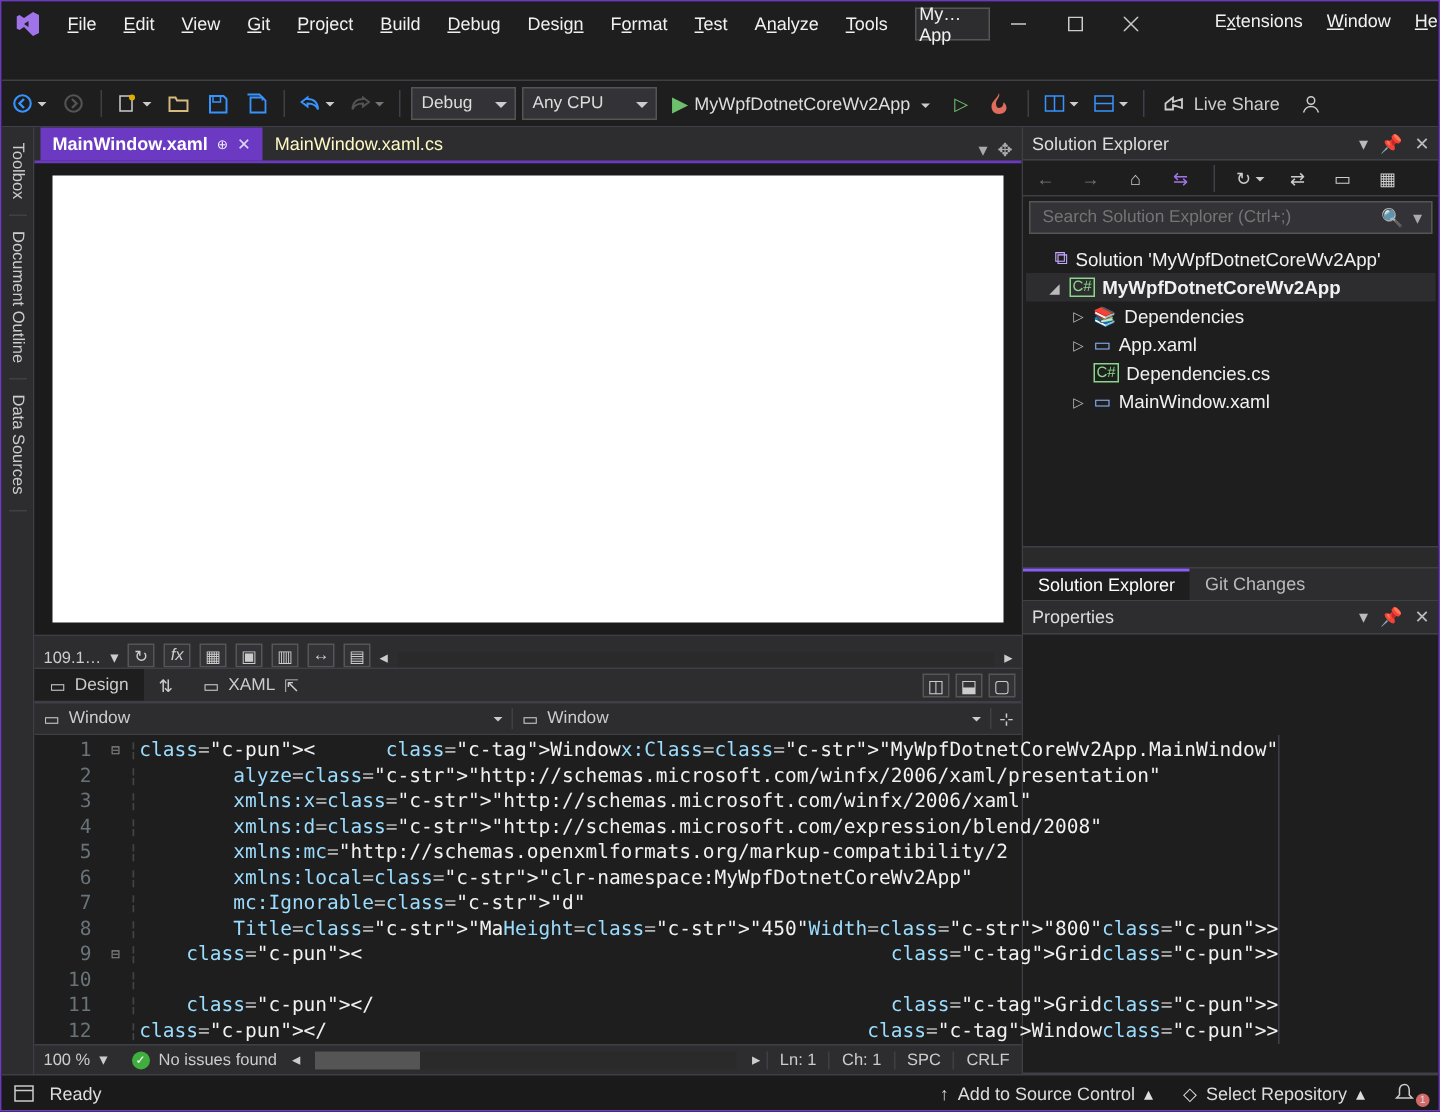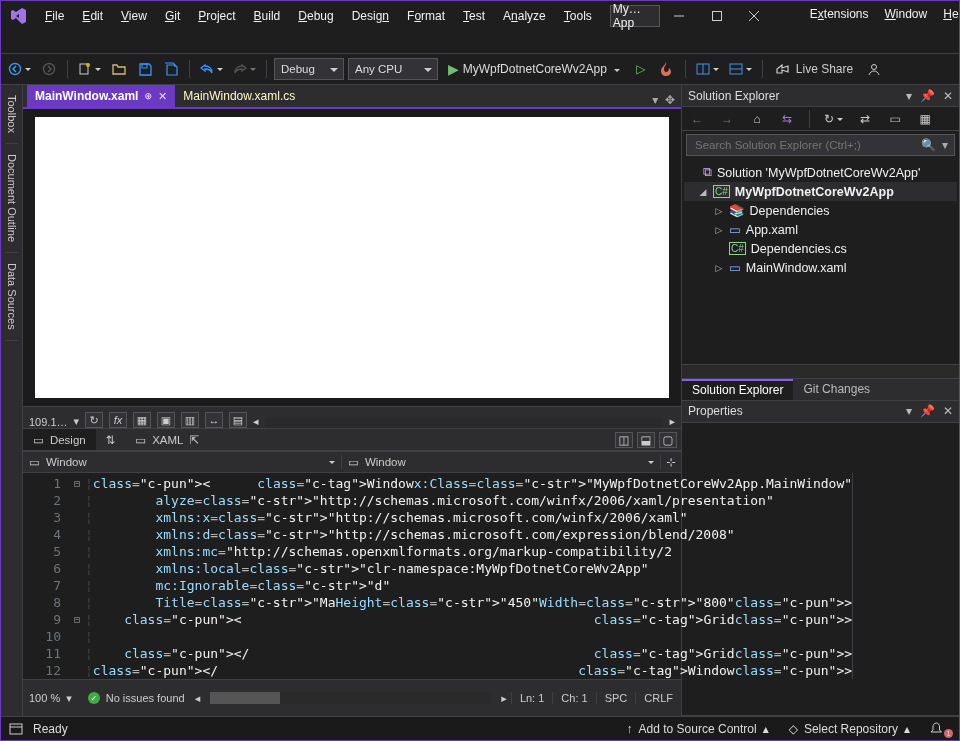--- a/index.html
+++ b/index.html
@@ -92,21 +92,21 @@
   .nav-right-btn{width:20px;text-align:center;}
   
   .editor{flex:0 0 204px;display:flex;background:var(--vs-bg);font-family:Consolas,Menlo,monospace;font-size:13px;line-height:17px;border-top:1px solid var(--vs-border);position:relative;}
   .vscroll{width:14px;background:#2a2a2a;border-left:1px solid var(--vs-border);} .c-attr{color:#9cdcfe;} .c-pun{color:#b3b3b3;}
   .ed-row{height:17px;display:flex;}
   .ed-row .ln{width:46px;text-align:right;padding-right:8px;color:#6a7378;}
   .ed-row .fold{width:16px;text-align:center;color:#888;font-size:10px;}
   .ed-row .txt{flex:1;white-space:pre;overflow:hidden;}
   .guide{color:#444;}
   
-  .ed-status{height:37px;background:var(--vs-bg3);border-top:1px solid var(--vs-border);display:flex;align-items:center;font-size:11px;color:#ccc;}
+  .ed-status{height:20px;background:var(--vs-bg3);border-top:1px solid var(--vs-border);display:flex;align-items:center;font-size:11px;color:#ccc;}
   .zoom{padding:0 6px;}
   .issues{display:flex;align-items:center;gap:6px;padding:0 6px;}
   .ok-circle{width:12px;height:12px;border-radius:50%;background:#3fae3f;display:flex;align-items:center;justify-content:center;font-size:8px;color:#fff;}
   .hscroll{flex:1;height:12px;background:#2a2a2a;margin:0 6px;position:relative;}
   .hscroll .thumb{position:absolute;left:0;width:70px;top:0;bottom:0;background:#555;}
   .ed-status .cell{padding:0 8px;border-left:1px solid var(--vs-border);}
   
   .panel{display:flex;flex-direction:column;border-bottom:1px solid var(--vs-border);}
   .panel-head{height:22px;background:var(--vs-bg3);border-bottom:1px solid var(--vs-border);display:flex;align-items:center;padding:0 6px;color:#ddd;font-size:12px;}
   .panel-head .head-right{margin-left:auto;display:flex;gap:8px;color:#bbb;}

